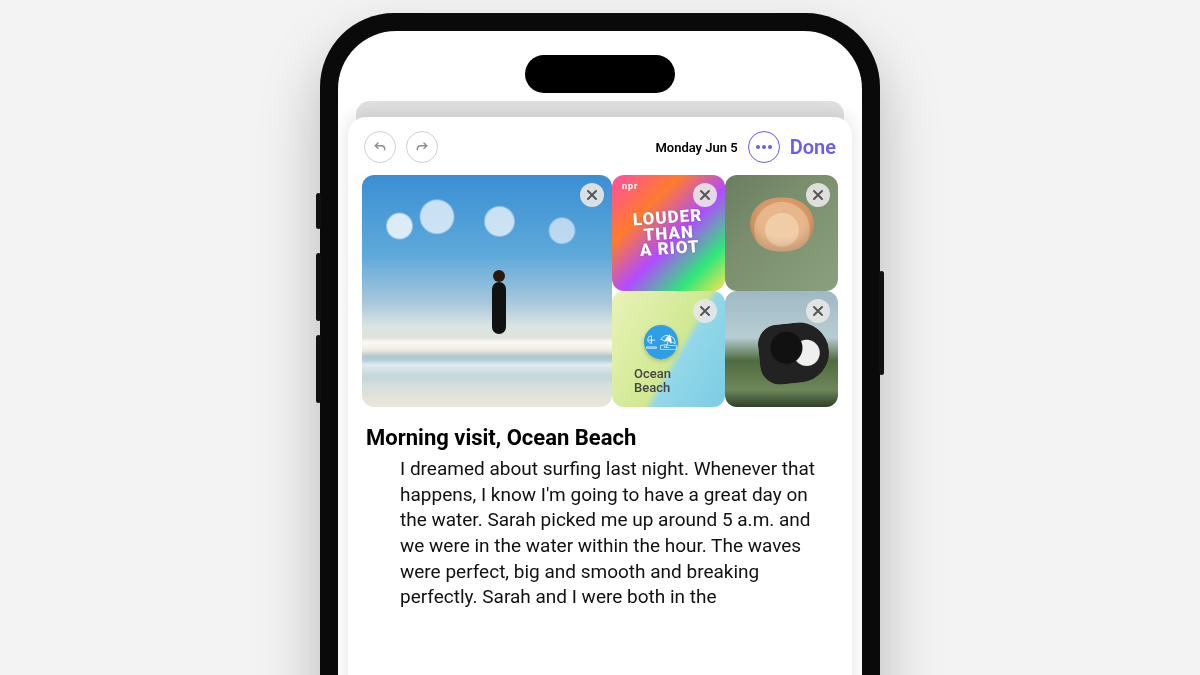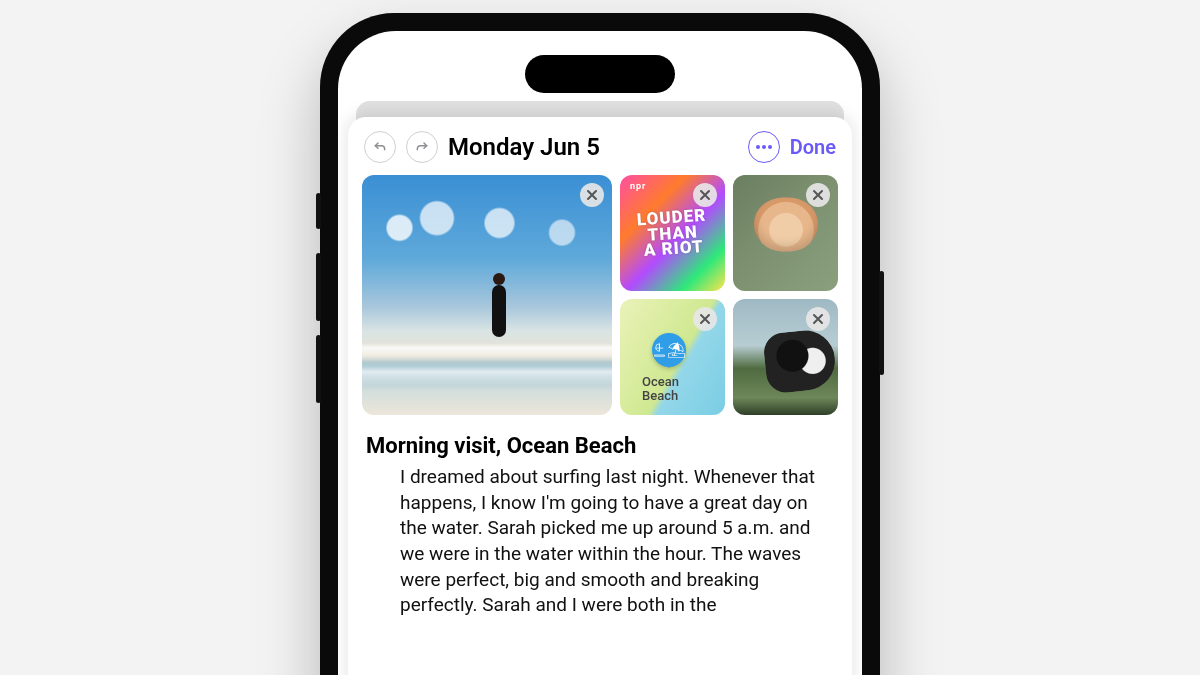--- a/index.html
+++ b/index.html
@@ -69,24 +69,24 @@
   }
   .topbar{
     display:flex;align-items:center;gap:10px;padding:14px 16px 12px;
   }
   .circ-btn{
     width:32px;height:32px;border-radius:50%;border:1.8px solid var(--icon-circle);
     display:flex;align-items:center;justify-content:center;color:var(--icon-gray);
     background:#fff;
   }
   .circ-btn.purple{border-color:var(--ios-purple);color:var(--ios-purple);}
-  .topbar .title{flex:1;text-align:left;font-weight:600;font-size:24px;color:#000;}
+  .topbar .title{flex:1;text-align:right;font-weight:600;font-size:13px;color:#000;}
   .done{color:var(--ios-purple);font-weight:600;font-size:20px;}
   
-  .atts{display:grid;grid-template-columns:250px 1fr 1fr;grid-template-rows:116px 116px;gap:8px;padding:0 14px;}
+  .atts{display:grid;grid-template-columns:250px 1fr 1fr;grid-template-rows:116px 116px;padding:0 14px;}
   .tile{position:relative;border-radius:12px;overflow:hidden;}
   .tile .close{
     position:absolute;top:8px;right:8px;width:24px;height:24px;border-radius:50%;
     background:rgba(230,230,230,.92);display:flex;align-items:center;justify-content:center;
     color:#555;font-size:14px;
   }
   .t-main{grid-row:1/3;}
   
   .beach{background:linear-gradient(to bottom,#3a8fd4 0%,#5fa9da 35%,#a8c7dc 55%,#d9e4e3 65%,#e9e1d2 75%,#8fb8c7 80%,#d3dedd 90%,#ece6d9 100%);}
   .beach::after{content:"";position:absolute;inset:0;background:

